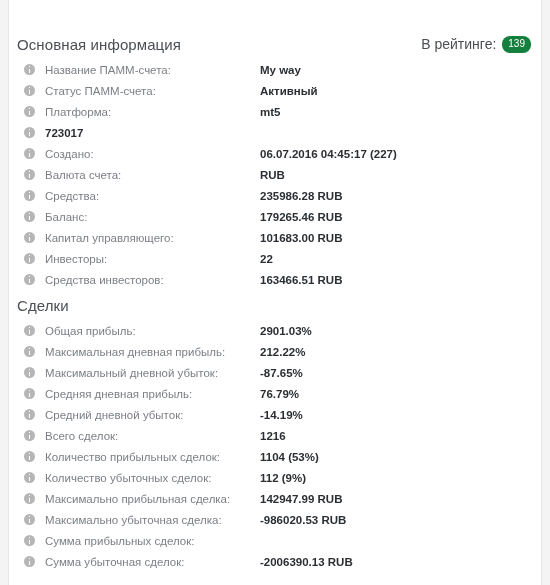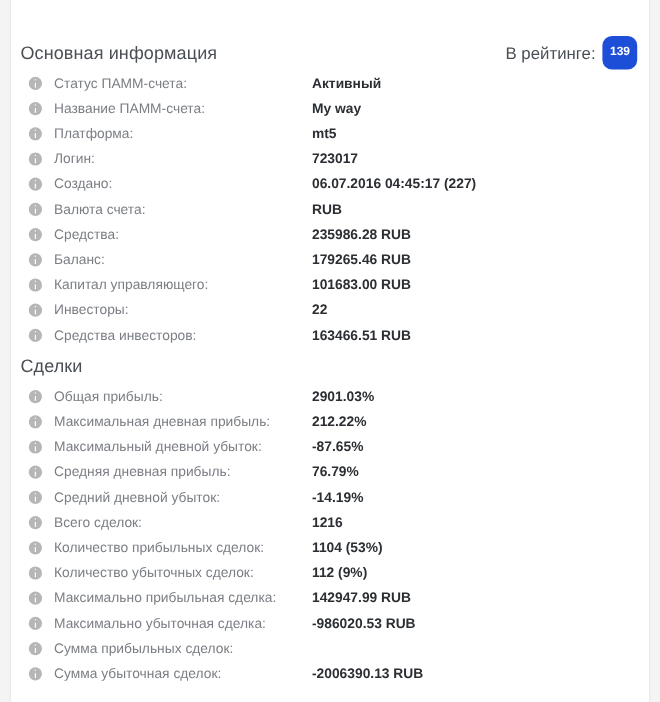--- a/index.html
+++ b/index.html
@@ -70,27 +70,27 @@
   .rating-label {
     font-size: 14px;
     color: #4a4f55;
     font-weight: 400;
   }
   .rating-badge {
     display: inline-flex;
     align-items: center;
     justify-content: center;
     min-width: 22px;
-    height: 28px;
+    height: 17px;
     padding: 0 6px;
     border-radius: 8px;
-    background: #1d4ed8;
+    background: #15803d;
     color: #ffffff;
     font-size: 10px;
-    font-weight: 700;
+    font-weight: 400;
     line-height: 1;
     box-sizing: border-box;
   }
 
   
   .rows { display: block; }
 
   .row {
     display: flex;
     align-items: center;
@@ -156,39 +156,38 @@
         <div class="rating-wrap">
           <span class="rating-label">В рейтинге:</span>
           <span class="rating-badge">139</span>
         </div>
       </div>
 
       <div class="rows">
 
         <div class="row">
           <span class="info-icon"></span>
+          <span class="row-label">Название ПАММ-счета:</span>
+          <span class="row-value">My way</span>
+        </div>
+
+        <div class="row">
+          <span class="info-icon"></span>
           <span class="row-label">Статус ПАММ-счета:</span>
           <span class="row-value">Активный</span>
         </div>
 
         <div class="row">
           <span class="info-icon"></span>
-          <span class="row-label">Название ПАММ-счета:</span>
-          <span class="row-value">My way</span>
-        </div>
-
-        <div class="row">
-          <span class="info-icon"></span>
           <span class="row-label">Платформа:</span>
           <span class="row-value">mt5</span>
         </div>
 
         <div class="row">
           <span class="info-icon"></span>
-          <span class="row-label">Логин:</span>
           <span class="row-value">723017</span>
         </div>
 
         <div class="row">
           <span class="info-icon"></span>
           <span class="row-label">Создано:</span>
           <span class="row-value">06.07.2016 04:45:17 (227)</span>
         </div>
 
         <div class="row">

